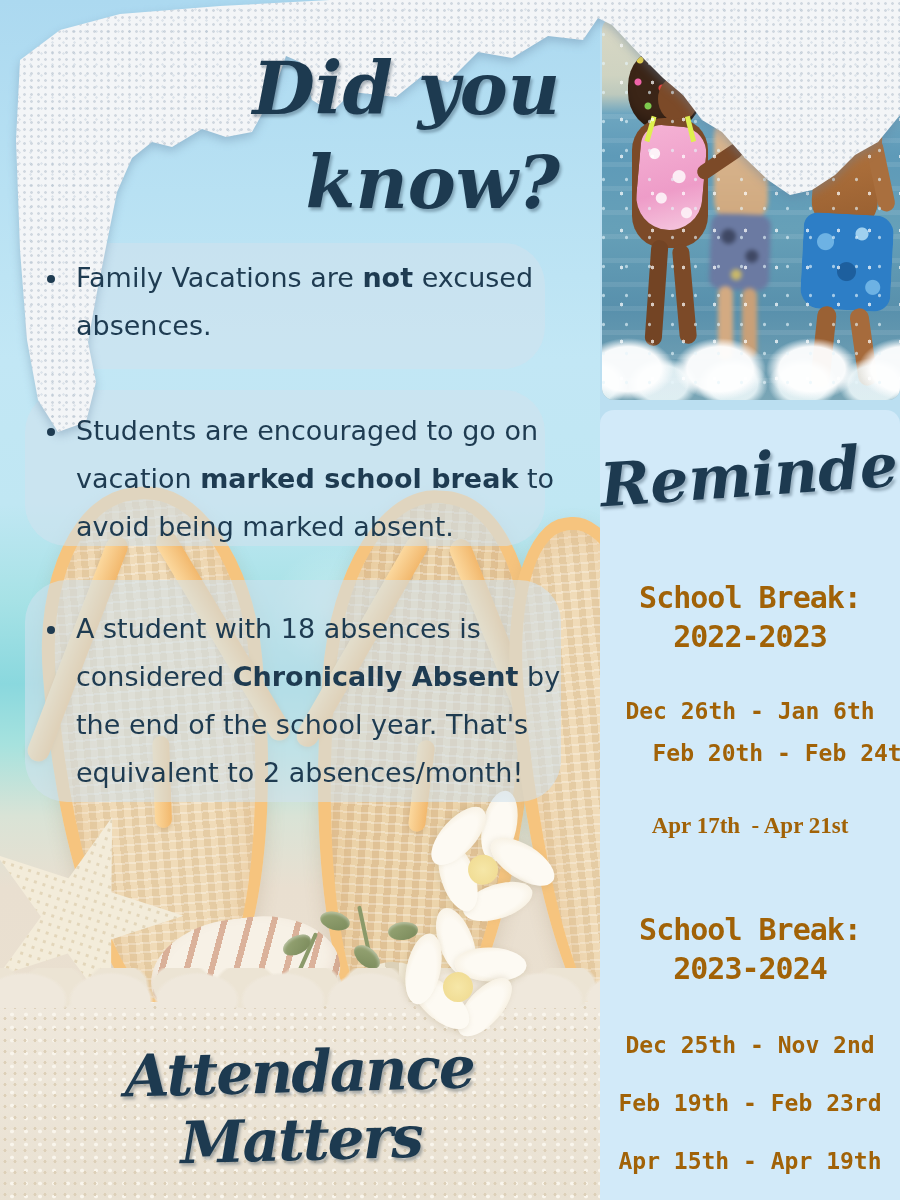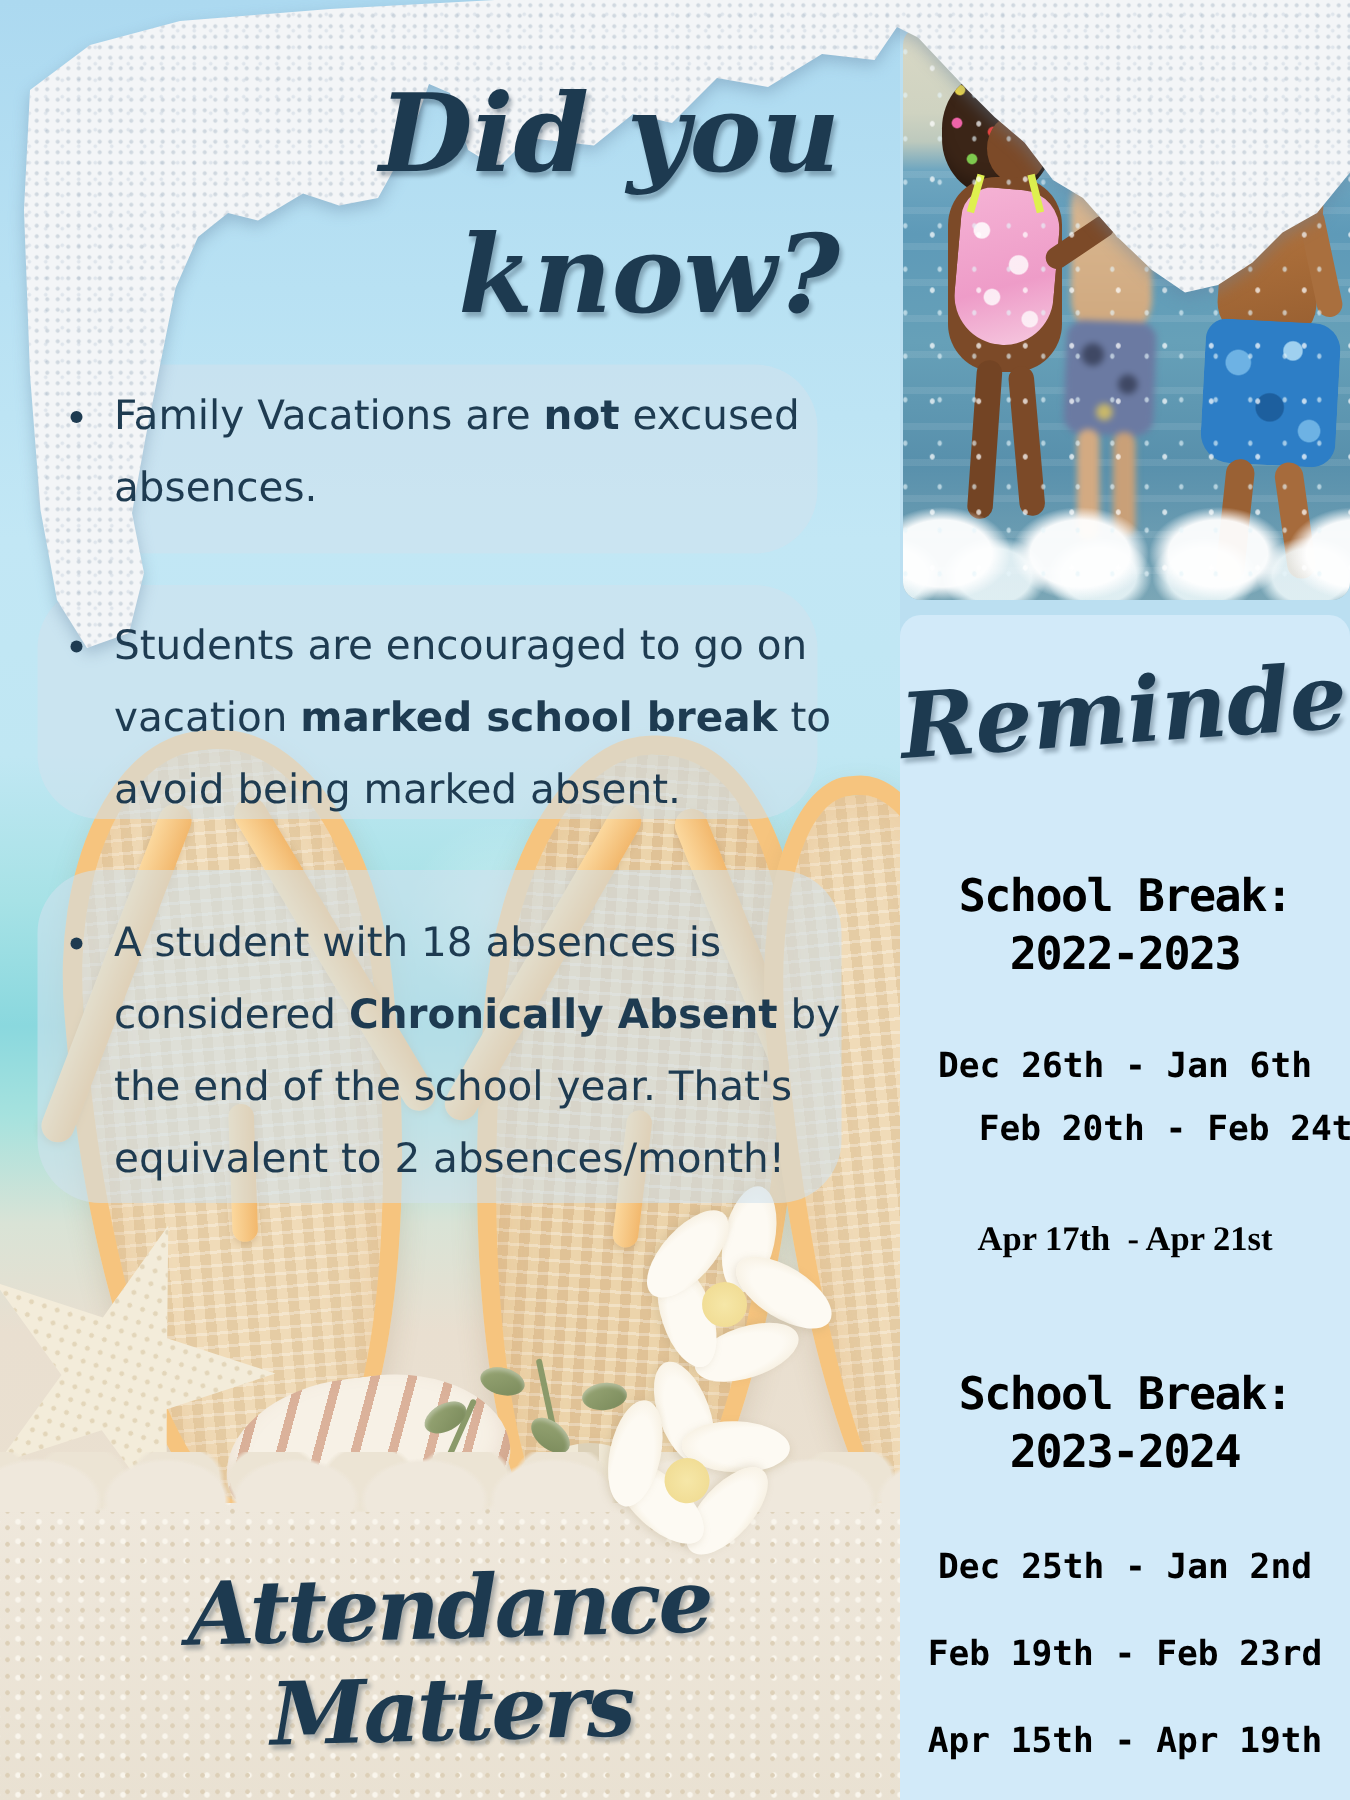--- a/index.html
+++ b/index.html
@@ -148,21 +148,21 @@
       radial-gradient(closest-side,rgba(255,255,255,.95) 72%,rgba(255,255,255,0)) -20px 14px/92px 62px repeat-x,
       radial-gradient(closest-side,rgba(240,250,252,.85) 70%,rgba(255,255,255,0)) 26px 34px/70px 52px repeat-x;}
   .droplets{position:absolute;inset:0;opacity:.8;background-image:
       radial-gradient(rgba(255,255,255,.9) 1.3px,transparent 1.9px),
       radial-gradient(rgba(230,245,250,.8) 1.1px,transparent 1.7px);
     background-size:31px 37px,23px 29px;background-position:4px 9px,13px 2px;}
 
   
   .reminders-card{position:absolute;left:600px;top:410px;width:300px;height:790px;
     background:#d2eaf9;border-radius:14px 14px 0 0;}
-  .rc-abs{position:absolute;left:0;width:100%;text-align:center;color:#000000;}
+  .rc-abs{position:absolute;left:0;width:100%;text-align:center;color:#a16207;}
 
   
   .torn-paper{position:absolute;left:0;top:0;width:900px;height:440px;
     filter:drop-shadow(0 4px 5px rgba(100,130,160,.40));}
   .torn-paper .sheet{position:absolute;inset:0;
     background:
       radial-gradient(rgba(150,168,185,.38) 1.1px,transparent 1.6px) 0 0/7px 7px,
       radial-gradient(rgba(185,200,214,.35) 1px,transparent 1.5px) 3px 4px/11px 11px,
       #f3f5f7;
     clip-path:polygon(16px 140px,20px 60px,60px 30px,120px 14px,220px 6px,330px 0px,900px 0px,
@@ -308,21 +308,21 @@
       <div>2022-2023</div>
     </div>
     <div class="rc-abs date-line d11">Dec 26th - Jan 6th</div>
     <div class="rc-abs date-line d12">Feb 20th - Feb 24th</div>
     <div class="rc-abs date-line d13">Apr 17th  - Apr 21st</div>
 
     <div class="rc-abs break-head bh2">
       <div>School Break:</div>
       <div>2023-2024</div>
     </div>
-    <div class="rc-abs date-line d21">Dec 25th - Jan 2nd</div>
+    <div class="rc-abs date-line d21">Dec 25th - Nov 2nd</div>
     <div class="rc-abs date-line d22">Feb 19th - Feb 23rd</div>
     <div class="rc-abs date-line d23">Apr 15th - Apr 19th</div>
   </div>
 
   <div class="frost f1"></div>
   <div class="frost f2"></div>
   <div class="frost f3"></div>
 
   <div class="torn-paper">
     <div class="sheet"></div>

